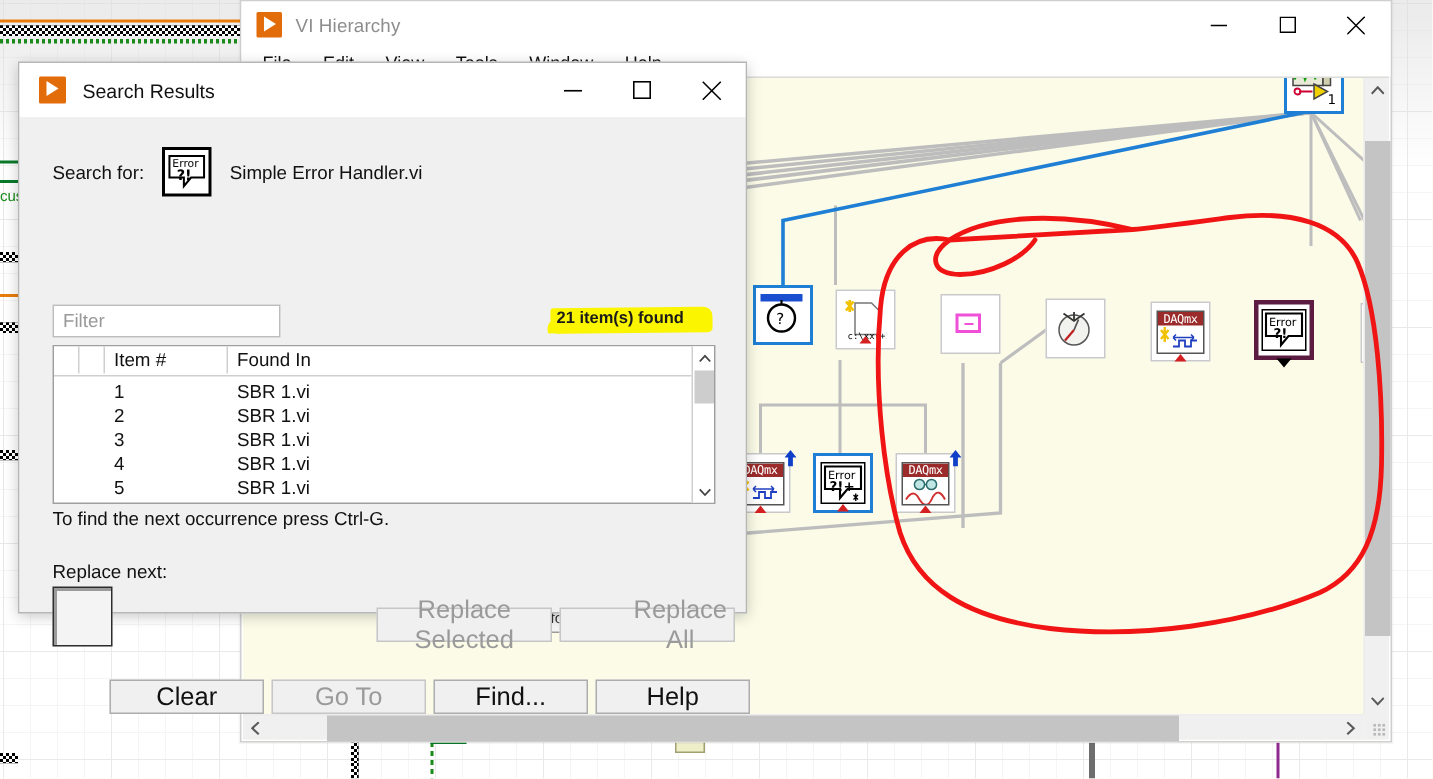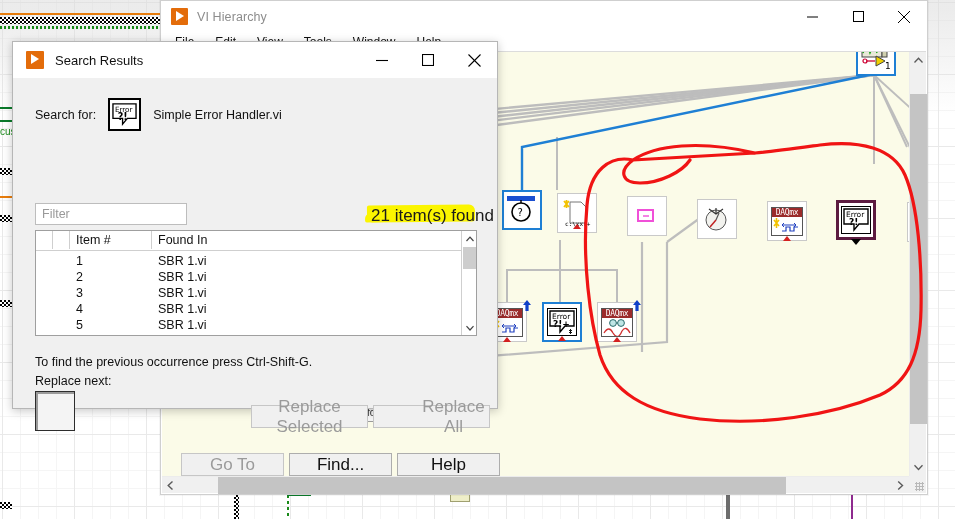--- a/index.html
+++ b/index.html
@@ -154,21 +154,21 @@
     border:1px solid #bdbdbd; background:#fff; padding:0 6px;
     font-family:"Liberation Sans",sans-serif; font-size:12.5px; color:#111;
   }
   #filter::placeholder { color:#999; }
 
   #found-wrap { position:absolute; right:0px; top:125px; width:130px; height:22px; }
   #found-hl { position:absolute; left:0; top:2px; width:108px; height:17px; background:#fbf500;
               border-radius:2px 6px 3px 5px; transform:rotate(-.6deg); }
   #found-hl2 { position:absolute; left:-2px; top:9px; width:104px; height:9px; background:#fbf500;
                border-radius:6px 3px 7px 2px; transform:rotate(-1.6deg); }
-  #found-text { position:absolute; left:4px; top:3px; font-size:17px; color:#1a1a1a; white-space:nowrap; }
+  #found-text { position:absolute; left:4px; top:3px; font-size:11px; color:#1a1a1a; white-space:nowrap;font-weight:bold; }
 
   #tbl { position:absolute; left:22px; top:152px; width:442px; height:106px;
          background:#fff; border:1px solid #9f9f9f; }
   #tbl-head { display:flex; height:20px; border-bottom:1px solid #cfcfcf; background:#fff; }
   .th { font-size:12.5px; color:#111; padding-left:6px; display:flex; align-items:center;
         border-right:1px solid #cfcfcf; height:18px; }
   .th.c0 { width:17px; padding:0; }
   .th.c1 { width:17px; padding:0; }
   .th.c2 { width:82px; }
   .th.c3 { flex:1; border-right:none; }
@@ -578,25 +578,26 @@
           </div>
           <div style="position:absolute;left:1px;top:16px;width:13px;height:22px;background:#cdcdcd;"></div>
           <div style="position:absolute;left:0;bottom:0;width:15px;height:15px;display:flex;align-items:center;justify-content:center;">
             <svg width="8" height="6" viewBox="0 0 8 6">
                 <path d="M0.5 1.2 L4 5 L7.5 1.2" fill="none" stroke="#444" stroke-width="1.2"></path>
               </svg>
           </div>
         </div>
       </div>
 
-      <div class="hint" id="hint2">To find the previous occurrence press Ctrl-Shift-G.</div>
+      <div class="hint" id="hint1">To find the next occurrence press Ctrl-G.</div>
 
       <div id="replace-lbl">Replace next:</div>
       <div id="replace-box"></div>
 
       <div class="btn disabled" id="btn-repl-sel">Replace Selected</div>
       <div class="btn disabled" id="btn-repl-all">Replace All</div>
+      <div class="btn" id="btn-clear">Clear</div>
       <div class="btn disabled" id="btn-goto">Go To</div>
       <div class="btn" id="btn-find">Find...</div>
       <div class="btn" id="btn-help">Help</div>
     </div>
   </div>
 </div>
 
 </body></html>

